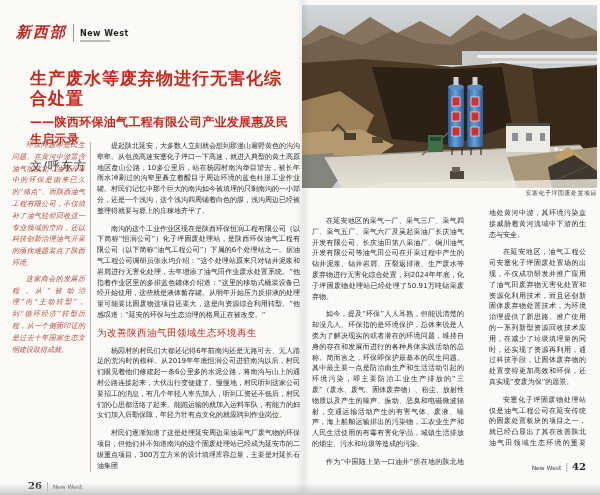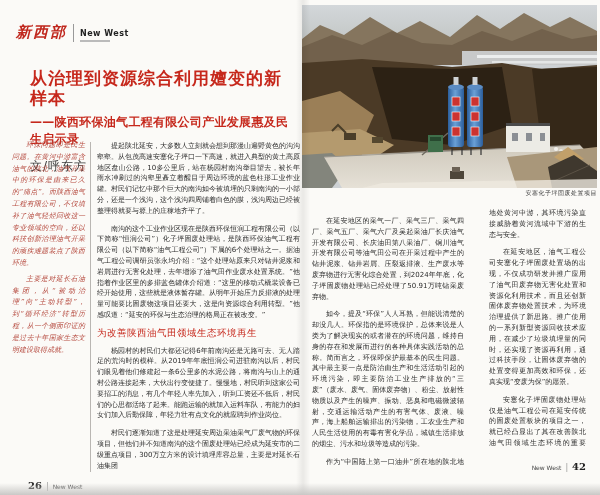--- a/index.html
+++ b/index.html
@@ -161,28 +161,28 @@
         <rect x="148" y="166" width="14" height="8" fill="#4e463a"></rect>
         <rect x="150" y="162" width="8" height="5" fill="#6b6154"></rect>
       </g>
 
       <polygon fill="#eee9df" opacity=".8" points="60,183 295,183 295,174 80,178"></polygon>
     </svg>
   </div>
   <div class="caption">安塞化子坪固废处置项目</div>
 
   <div class="title-block">
-    <div class="title">从治理到资源综合利用嬗变的新样本</div>
+    <div class="title">生产废水等废弃物进行无害化综合处置</div>
     <div class="subtitle">——陕西环保油气工程有限公司产业发展惠及民生启示录</div>
     <div class="byline">文/呼东方</div>
   </div>
 
   <div class="abstract">
     <p>环保问题即是民生问题。在黄河中游富含油气的陕北，油气开采中的环保是由来已久的“痛点”。而陕西油气工程有限公司，不仅填补了油气轻烃回收这一专业领域的空白，还以科技创新治理油气开采的顽疾难题装点了陕西环境。</p>
-    <p>主要是对延长石油集团，从“被动治理”向“主动转型”，到“循环经济”转型历程，从一个侧面印证的是过去十年国家生态文明建设取得成就。</p>
+    <p>这家商会的发展历程，从“被动治理”向“主动转型”，到“循环经济”转型历程，从一个侧面印证的是过去十年国家生态文明建设取得成就。</p>
   </div>
   <div class="vrule"></div>
 
   <div class="left-body bodytext">
     <p>提起陕北延安，大多数人立刻就会想到那漫山遍野黄色的沟沟壑壑。从包茂高速安塞化子坪口一下高速，就进入典型的黄土高原地区盘山公路，10多公里后，站在杨园村南沟举目望去，被长年雨水冲刷过的沟壑里矗立着醒目于周边环境的蓝色柱形工业作业罐。村民们记忆中那个巨大的南沟如今被填埋的只剩南沟的一小部分，还是一个浅沟，这个浅沟四周铺着白色的膜，浅沟周边已经被整理得就要与塬上的庄稼地齐平了。</p>
     <p>南沟的这个工业作业区现在是陕西环保恒润工程有限公司（以下简称“恒润公司”）化子坪固废处理站，是陕西环保油气工程有限公司（以下简称“油气工程公司”）下属的6个处理站之一。据油气工程公司调研员张永均介绍：“这个处理站原来只对钻井泥浆和岩屑进行无害化处理，去年增添了油气田作业废水处置系统。”他指着作业区里的多排蓝色罐体介绍道：“这里的移动式橇装设备已经开始使用，这些就是液体暂存罐。从明年开始压力反排液的处理量可能要比固废物这项目还要大，这是向资源综合利用转型。”他感叹道：“延安的环保与生态治理的格局正在被改变。”</p>
     <div class="section-heading">为改善陕西油气田领域生态环境再生</div>
     <p>杨园村的村民们大都还记得6年前南沟还是无路可去、无人踏足的荒沟时的模样。从2019年年底恒润公司进驻南沟以后，村民们眼见着他们修建起一条6公里多的水泥公路，将南沟与山上的通村公路连接起来，大伙出行变便捷了。慢慢地，村民听到这家公司要招工的消息，有几个年轻人率先加入，听到工资还不低后，村民们的心思都活络了起来。能跑运输的就加入运料车队，有能力的妇女们加入后勤保障，年轻力壮有点文化的就应聘到作业岗位。</p>
     <p>村民们逐渐知道了这是处理延安周边采油采气厂废气物的环保项目，但他们并不知道南沟的这个固废处理站已经成为延安市的二级重点项目，300万立方米的设计填埋库容总量，主要是对延长石油集团</p>
   </div>

